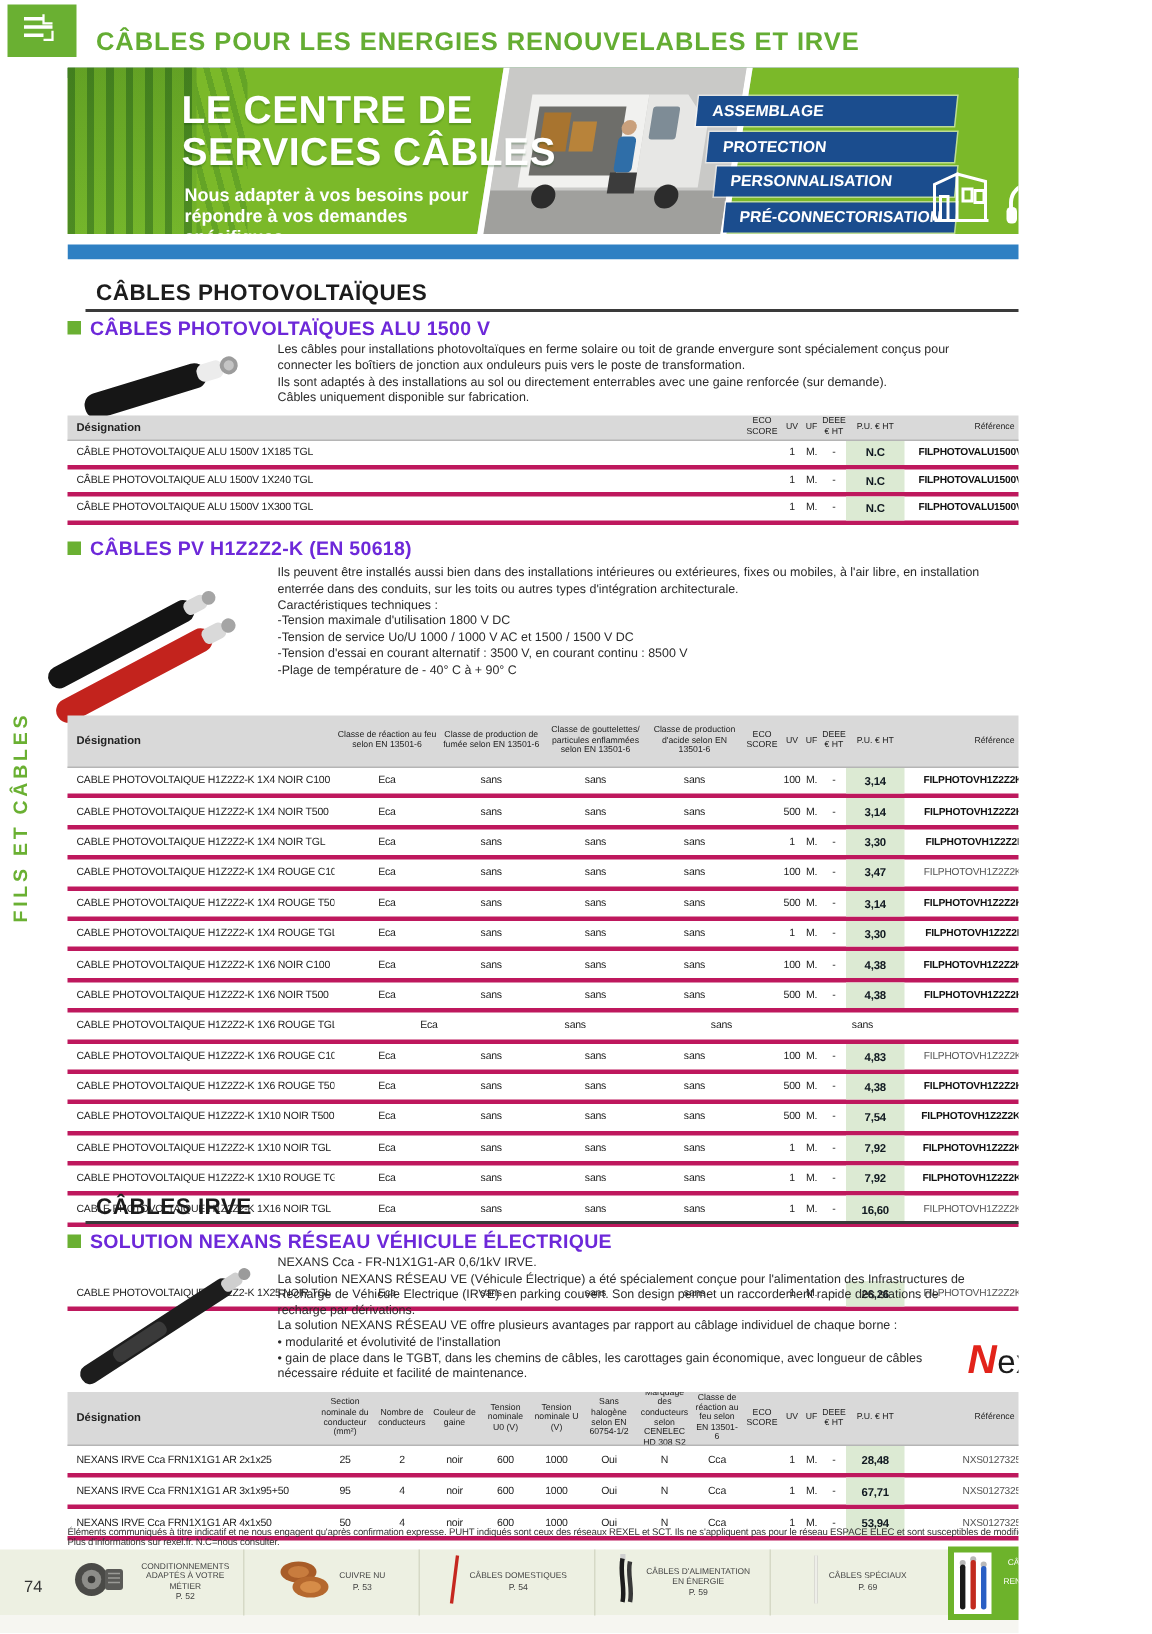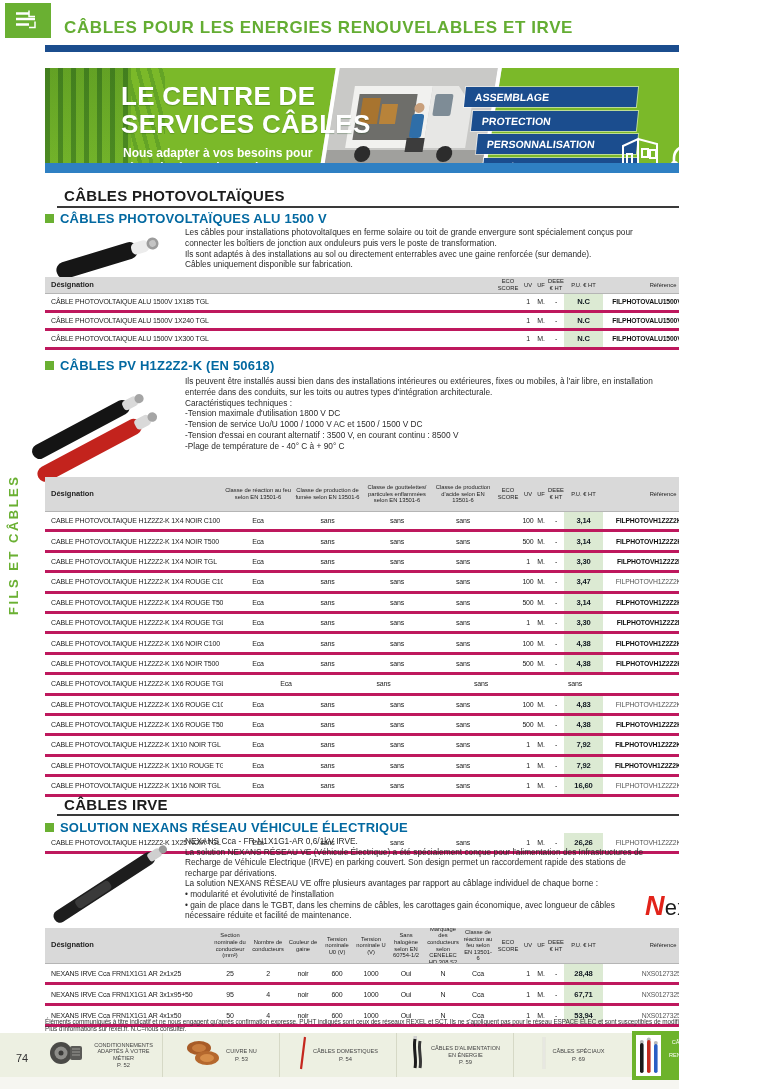--- a/index.html
+++ b/index.html
@@ -9,21 +9,21 @@
   
   .hdr-logo{position:absolute;left:5px;top:3px;width:46px;height:35px;background:#6ab032;
             display:flex;align-items:center;justify-content:center;}
   .page-title{position:absolute;left:64px;top:18px;font-size:17px;font-weight:bold;
               color:#64ad33;letter-spacing:.6px;}
 
   
   .banner{position:absolute;left:45px;top:45px;width:700px;height:128px;overflow:hidden;}
   .banner .strip-top{position:absolute;left:0;top:0;width:100%;height:7px;background:#1b4d8e;}
   .banner .strip-bottom{position:absolute;left:0;bottom:0;width:100%;height:10px;background:#2f80c3;}
-  .banner .body{position:absolute;left:0;top:23px;width:100%;height:111px;background:#7bb929;}
+  .banner .body{position:absolute;left:0;top:0;width:100%;height:111px;background:#7bb929;}
   .banner .deco{position:absolute;left:0;top:0;width:86px;height:111px;
     background:
       repeating-linear-gradient(90deg, rgba(30,90,25,.45) 0 5px, rgba(120,190,50,.15) 5px 13px),
       linear-gradient(180deg,#5f9c22,#74b42a);}
   .banner .deco2{position:absolute;left:86px;top:0;width:34px;height:111px;
     background:repeating-linear-gradient(75deg, rgba(40,110,30,.28) 0 4px, transparent 4px 11px);}
   .banner-title{position:absolute;left:76px;top:14px;color:#fff;font-weight:bold;
                 font-size:26px;line-height:28px;letter-spacing:.3px;text-shadow:0 1px 1px rgba(0,60,0,.25);}
   .banner-sub{position:absolute;left:78px;top:78px;width:215px;color:#fff;font-size:12px;
               line-height:14px;font-weight:600;}
@@ -38,21 +38,21 @@
   .service-bar:nth-child(3){min-width:101px;margin-left:12px;}
   .service-bar:nth-child(4){min-width:103px;margin-left:18px;}
   .banner-info{position:absolute;left:568px;top:12px;width:128px;color:#fff;font-size:10.5px;
                line-height:13px;font-weight:600;}
   .banner-icons{position:absolute;left:570px;top:62px;display:flex;align-items:flex-end;}
 
   
   .sec-title{position:absolute;left:64px;font-size:15px;font-weight:bold;color:#1c1c1c;letter-spacing:.3px;}
   .sec-rule{position:absolute;left:57px;width:688px;height:2px;background:#3a3a3a;}
   .sub-bullet{position:absolute;left:45px;width:9px;height:9px;background:#6ab032;}
-  .sub-title{position:absolute;left:60px;font-size:13px;color:#0369a1;font-weight:600;letter-spacing:.2px;}
+  .sub-title{position:absolute;left:60px;font-size:13px;color:#6d28d9;font-weight:600;letter-spacing:.2px;}
   .desc{position:absolute;font-size:8.3px;line-height:10.8px;color:#2b2b2b;}
   .desc .line{min-height:10.8px;}
 
   
   .fils-logo{position:absolute;width:60px;color:#a21caf;font-weight:normal;font-size:12px;line-height:12px;}
   .fils-logo .l1{display:flex;justify-content:space-between;}
 
   
   .nexans{position:absolute;left:645px;top:891px;font-size:22px;color:#1b1b1b;letter-spacing:.3px;}
   .nexans .n{color:#e2231a;font-weight:bold;font-style:italic;font-size:27px;}
@@ -453,20 +453,34 @@
         <div class="td c-acid">sans</div>
         <div class="td c-eco"></div>
         <div class="td c-uv">500</div>
         <div class="td c-uf">M.</div>
         <div class="td c-deee">-</div>
         <div class="td c-price">4,38</div>
         <div class="td c-reference b">FILPHOTOVH1Z2Z2K6RGT500</div>
         <div class="td c-recycle"></div>
       </div>
       <div class="tr" style="grid-template-columns: 178px 70px 69px 70px 62px 28px 12px 14px 16px 39px 120px 22px; height: 17.4px;">
+        <div class="td c-designation">CABLE PHOTOVOLTAIQUE H1Z2Z2-K 1X10 NOIR T500M</div>
+        <div class="td c-fire">Eca</div>
+        <div class="td c-smoke">sans</div>
+        <div class="td c-droplets">sans</div>
+        <div class="td c-acid">sans</div>
+        <div class="td c-eco"></div>
+        <div class="td c-uv">500</div>
+        <div class="td c-uf">M.</div>
+        <div class="td c-deee">-</div>
+        <div class="td c-price">7,54</div>
+        <div class="td c-reference b">FILPHOTOVH1Z2Z2K10NRT500</div>
+        <div class="td c-recycle"></div>
+      </div>
+      <div class="tr" style="grid-template-columns: 178px 70px 69px 70px 62px 28px 12px 14px 16px 39px 120px 22px; height: 17.4px;">
         <div class="td c-designation">CABLE PHOTOVOLTAIQUE H1Z2Z2-K 1X10 NOIR TGL</div>
         <div class="td c-fire">Eca</div>
         <div class="td c-smoke">sans</div>
         <div class="td c-droplets">sans</div>
         <div class="td c-acid">sans</div>
         <div class="td c-eco"></div>
         <div class="td c-uv">1</div>
         <div class="td c-uf">M.</div>
         <div class="td c-deee">-</div>
         <div class="td c-price">7,92</div>

